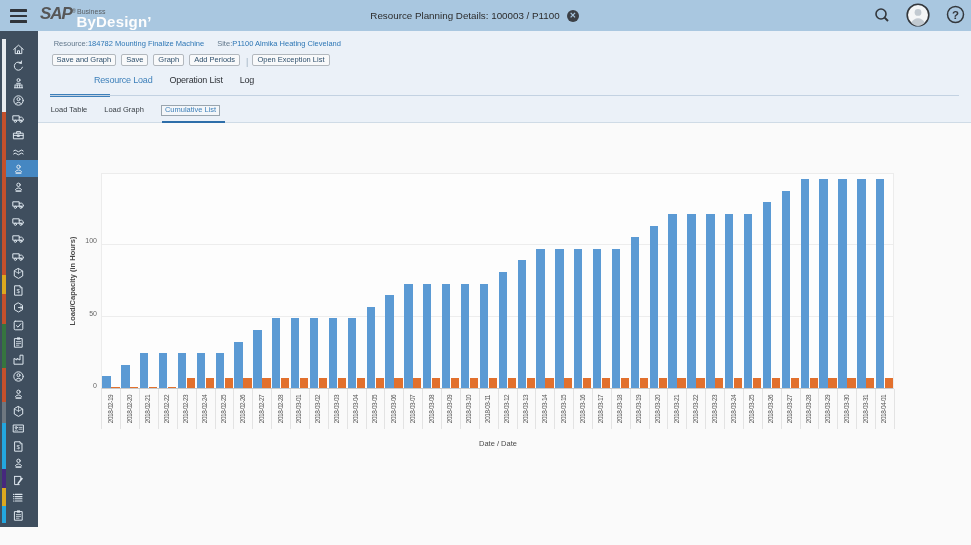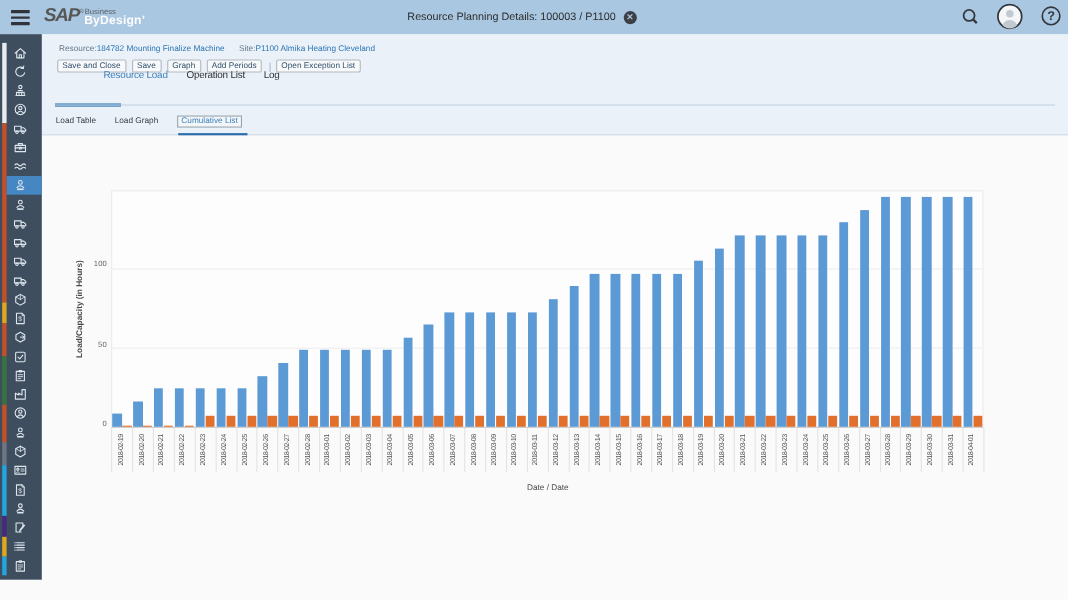--- a/index.html
+++ b/index.html
@@ -3,36 +3,36 @@
 * { margin:0; padding:0; box-sizing:border-box; }
 html,body { width:971px; height:545px; overflow:hidden; }
 #app { position:relative; width:971px; height:545px; font-family:"Liberation Sans",sans-serif; background:#fafafa; }
 
 #topbar { position:absolute; left:0; top:0; width:971px; height:31px; background:#a9c7e0; }
 #burger { position:absolute; left:10px; top:9px; width:17px; }
 #burger div { height:2.6px; background:#30343a; margin-bottom:3px; border-radius:0.5px; }
 .sap { position:absolute; left:40px; top:4px; font-size:17px; font-weight:bold; color:#565656; letter-spacing:-1px; font-style:italic; }
 .sapr { position:absolute; left:72px; top:7.5px; font-size:5.5px; color:#565656; }
 .byd1 { position:absolute; left:77px; top:8px; font-size:7px; color:#595e63; }
-.byd2 { position:absolute; left:76.5px; top:12.8px; font-size:11px; font-weight:bold; color:#fdfdfd; letter-spacing:0.2px; }
+.byd2 { position:absolute; left:76.5px; top:12.8px; font-size:15px; font-weight:bold; color:#fdfdfd; letter-spacing:0.2px; }
 #title { position:absolute; left:0; top:0; width:930px; height:31px; text-align:center; line-height:31px; font-size:9.8px; color:#2c2c2c; }
 #titlex { position:absolute; left:566.5px; top:9.5px; width:12.5px; height:12.5px; border-radius:50%; background:#3c4046; color:#a9c7e0; font-size:8px; font-weight:bold; text-align:center; line-height:12.5px; }
 
 #sidebar { position:absolute; left:0; top:31px; width:38px; height:496px; background:#3f4e5e; }
 .strip { position:absolute; left:1.5px; width:4.5px; }
 .ni { position:absolute; left:12px; width:13px; height:13px; }
 #hilite { position:absolute; left:6px; top:129px; width:32px; height:17px; background:#4587c2; }
 
 #chead { position:absolute; left:38px; top:31px; width:933px; height:91.5px; background:#ebf1f8; }
 #crow1 { position:absolute; left:15.7px; top:8px; font-size:7.5px; color:#62788c; }
 #crow1 a { color:#2e77b5; text-decoration:none; }
 #btnrow { position:absolute; left:13.6px; top:23px; line-height:12px; white-space:nowrap; }
 .btn { display:inline-block; vertical-align:top; height:12px; line-height:10.5px; padding:0 4px; background:#f8f9fa; border:1px solid #b2b8be; border-radius:2px; font-size:7.5px; color:#2f506d; margin-right:5px; }
 .vsep { display:inline-block; color:#9fb0c0; font-size:9px; margin:0 4px 0 1px; }
-#tabrow { position:absolute; left:16px; top:32px; font-size:9px; letter-spacing:-0.2px; color:#2f3338; white-space:nowrap;padding-left:40px; }
+#tabrow { position:absolute; left:16px; top:44px; font-size:9px; letter-spacing:-0.2px; color:#2f3338; white-space:nowrap;padding-left:40px; }
 .tab { display:inline-block; margin-right:17px; }
 .tab.act { color:#3e80ba; }
 #tabline { position:absolute; left:12px; top:63px; width:60px; height:2.5px; background:#3e80ba; }
 #tabdiv { position:absolute; left:12px; top:63.5px; width:909px; height:1px; background:#c3d2e2; }
 #subrow { position:absolute; left:12.7px; top:74px; font-size:7.5px; color:#3a4046; white-space:nowrap; }
 .stab { display:inline-block; margin-right:17px; }
 #cgbox { display:inline-block; color:#3e80ba; border:1px solid #9aa5ae; padding:0 3px; line-height:8.5px; background:#f3f6f9; }
 #cgline { position:absolute; left:124px; top:90px; width:63px; height:2px; background:#2e6ea9; }
 #subdiv { position:absolute; left:0px; top:91px; width:933px; height:0.8px; background:#cfdbe6; }
 
@@ -241,21 +241,21 @@
       </div>
   <div class="ytick" style="top:256px">0</div>
   <div class="ytick" style="top:184px">50</div>
   <div class="ytick" style="top:111px">100</div>
   <div id="ytitle">Load/Capacity (in Hours)</div>
   <div id="xtitle">Date / Date</div>
 </div>
 
 <div id="chead">
   <div id="crow1">Resource:<a>184782 Mounting Finalize Machine</a><span style="display:inline-block;width:13px"></span>Site:<a>P1100 Almika Heating Cleveland</a></div>
-  <div id="btnrow"><span class="btn">Save and Close</span><span class="btn">Save</span><span class="btn">Graph</span><span class="btn">Add Periods</span><span class="vsep">|</span><span class="btn">Open Exception List</span></div>
+  <div id="btnrow"><span class="btn">Save and Graph</span><span class="btn">Save</span><span class="btn">Graph</span><span class="btn">Add Periods</span><span class="vsep">|</span><span class="btn">Open Exception List</span></div>
   <div id="tabrow"><span class="tab act">Resource Load</span><span class="tab">Operation List</span><span class="tab">Log</span></div>
   <div id="tabline"></div>
   <div id="tabdiv"></div>
   <div id="subrow"><span class="stab">Load Table</span><span class="stab">Load Graph</span><span id="cgbox">Cumulative List</span></div>
   <div id="subdiv"></div>
   <div id="cgline"></div>
 </div>
 
 <div id="sidebar">
   <div class="strip" style="top:8px;height:73px;background:#e7ebee"></div>

